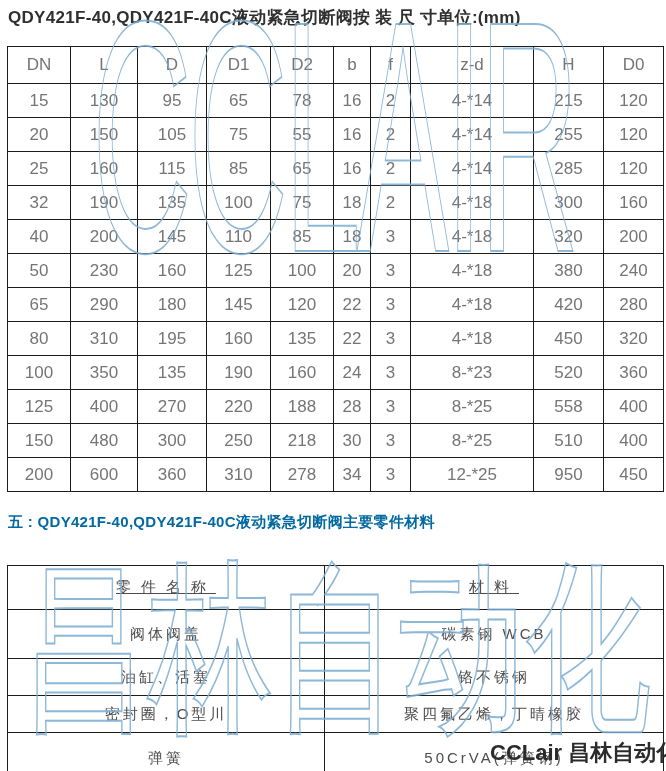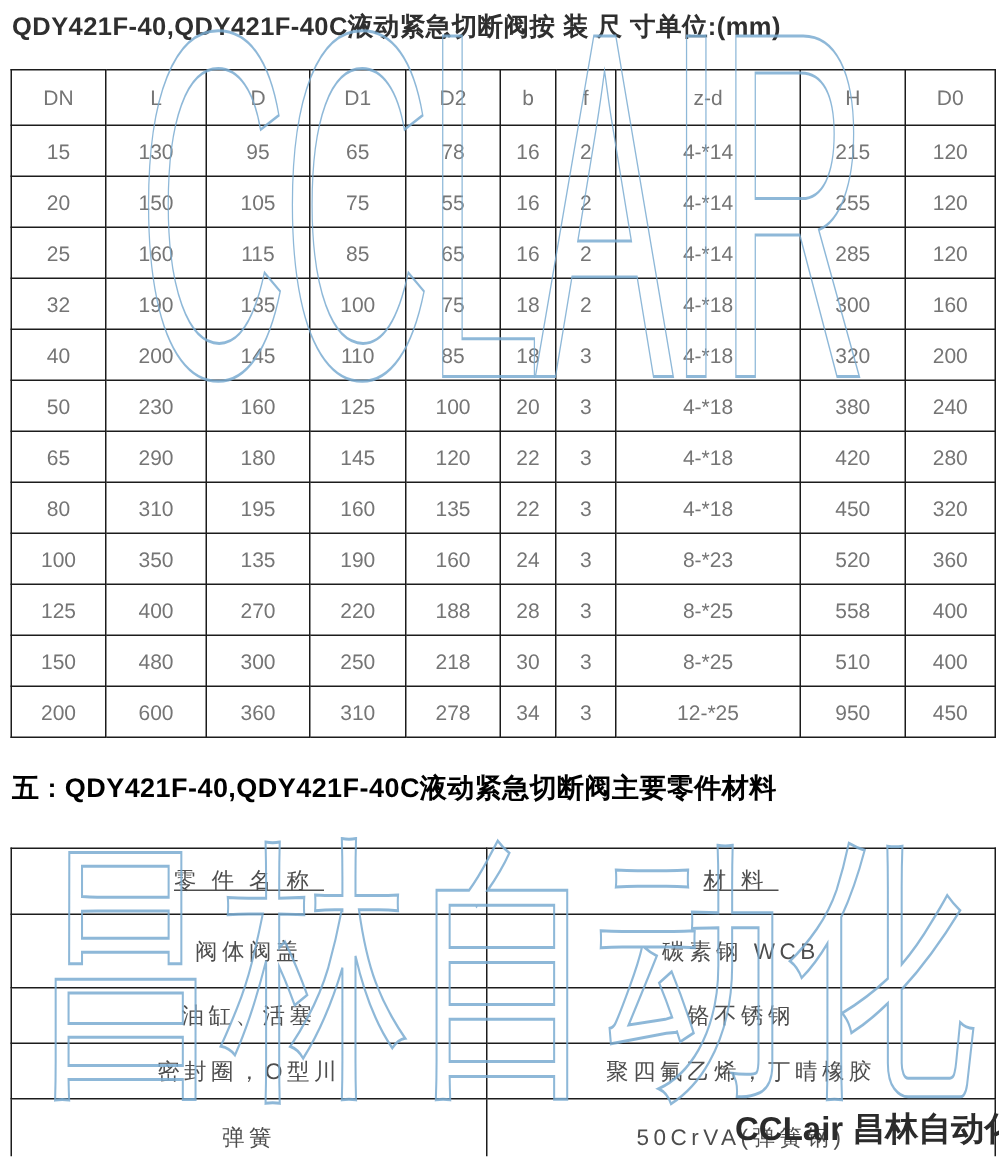--- a/index.html
+++ b/index.html
@@ -7,26 +7,26 @@
     position:relative;width:666px;height:771px;overflow:hidden;background:#ffffff;
     font-family:"Liberation Sans","DejaVu Sans",sans-serif;
   }
   
   .title1{
     position:absolute;left:8px;top:6px;margin:0;
     font-size:17px;font-weight:bold;color:#2f2f2f;letter-spacing:0.3px;white-space:nowrap;
   }
   .title2{
     position:absolute;left:8px;top:513px;margin:0;
-    font-size:18px;font-weight:bold;color:#000000;letter-spacing:0.3px;white-space:nowrap;
+    font-size:15px;font-weight:bold;color:#0369a1;letter-spacing:0.3px;white-space:nowrap;
   }
   
   .t1wrap{position:absolute;left:7px;top:46px;}
   table{border-collapse:collapse;table-layout:fixed;background:transparent;}
-  .dim{width:656px;font-size:14px;color:#757575;}
+  .dim{width:656px;font-size:17px;color:#757575;}
   .dim th,.dim td{
     border:1px solid #1c1c1c;text-align:center;vertical-align:middle;
     padding:0;font-weight:normal;overflow:hidden;white-space:nowrap;
   }
   .dim thead tr{height:37px;}
   .dim tbody tr{height:34px;}
   
   .t2wrap{position:absolute;left:7px;top:565px;}
   .mat{width:656px;font-size:15px;color:#4d4d4d;}
   .mat th,.mat td{

